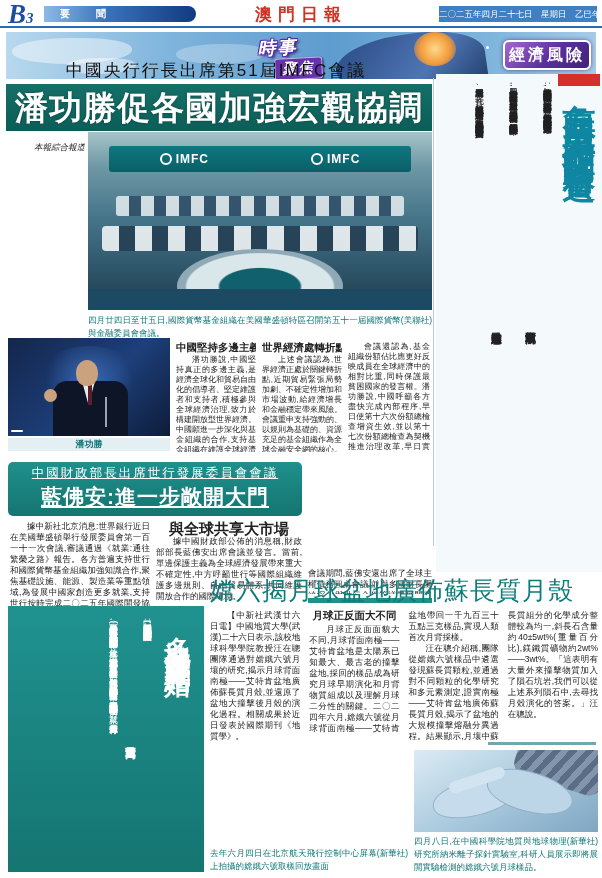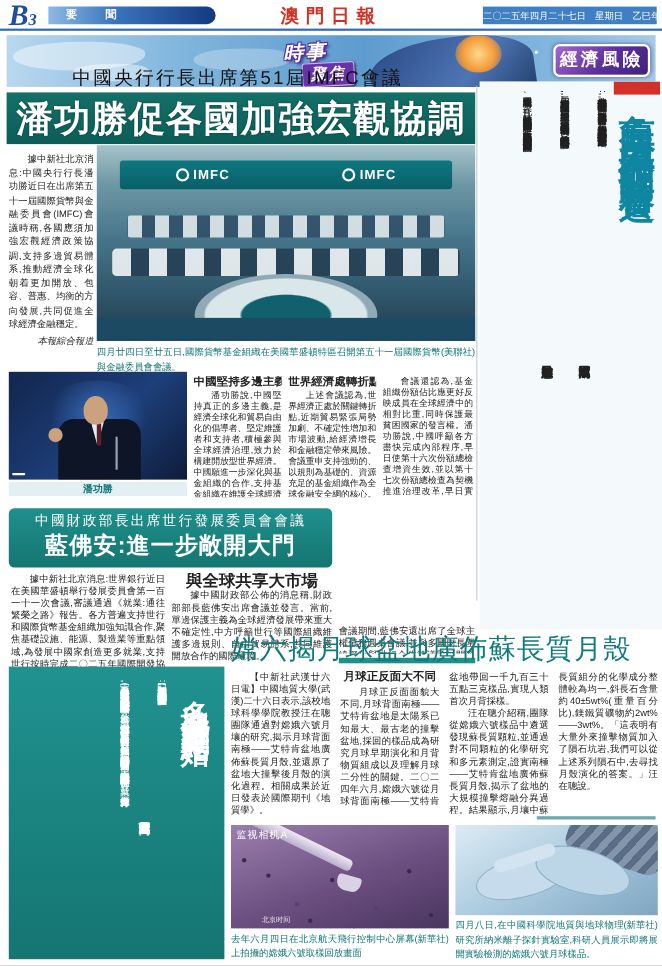--- a/index.html
+++ b/index.html
@@ -83,21 +83,21 @@
   .pan-caption{position:absolute;left:8px;top:438px;width:162px;height:13px;background:#e4eff4;color:#0e7575;
       font-size:9px;font-weight:bold;line-height:13px;text-align:center;}
 
   .imfc-col{position:absolute;top:342px;width:80px;height:110px;font-size:8px;line-height:10px;text-align:justify;overflow:hidden;}
   .imfc-col p{margin:0;text-indent:2em;}
   .col-sub{font-size:10.5px;font-weight:bold;color:#222;text-align:center;margin:0 0 3px 0;white-space:nowrap;}
   .c1{left:176px;} .c2{left:262px;} .c3{left:348px;width:82px;}
 
   
   .lan-box{position:absolute;left:8px;top:462px;width:294px;height:54px;background:linear-gradient(#1f908c,#157571);
-      border-radius:5px;color:#fff;text-align:center;overflow:hidden;}
+      border-radius:5px;color:#fff;text-align:center;overflow:hidden;text-decoration:underline;}
   .lan-kicker{font-size:12.5px;letter-spacing:2px;margin-top:3px;white-space:nowrap;}
   .lan-headline{font-size:21px;font-weight:900;letter-spacing:1px;line-height:30px;white-space:nowrap;}
   .lan-col{position:absolute;top:521px;height:86px;font-size:8.5px;line-height:11px;text-align:justify;overflow:hidden;}
   .lan-col p{margin:0;text-indent:2em;}
   .lc1{left:10px;width:140px;} .lc2{left:156px;width:146px;}
   .lan-sub{font-size:15px;font-weight:bold;color:#222;text-align:center;margin:2px 0;white-space:nowrap;}
   .lan-quote{position:absolute;left:308px;top:465px;width:124px;height:99px;background:linear-gradient(#1f908c,#157571);
       border-radius:4px;color:#fff;font-size:8.5px;line-height:11px;text-align:justify;padding:4px 5px;overflow:hidden;}
   .lan-closing{position:absolute;left:308px;top:568px;width:124px;height:26px;font-size:8.5px;line-height:11px;
       text-align:justify;overflow:hidden;}
@@ -179,21 +179,20 @@
       <div class="focus1">時事</div>
       <div class="focus2">聚焦</div>
     </div>
     <div class="risk-tag">經濟風險</div>
   </div>
 
   <div class="kicker">中國央行行長出席第51屆IMFC會議</div>
   <div class="lead-headline">潘功勝促各國加強宏觀協調</div>
 
   <div class="lead-intro">
-    <p>據中新社北京消息:中國央行行長潘功勝近日在出席第五十一屆國際貨幣與金融委員會(IMFC)會議時稱,各國應須加強宏觀經濟政策協調,支持多邊貿易體系,推動經濟全球化朝着更加開放、包容、普惠、均衡的方向發展,共同促進全球經濟金融穩定。</p>
     <span class="byline">本報綜合報道</span>
   </div>
 
   <div class="photo-imfc">
     <div class="imfc-banner">
       <span><span class="imfc-ring"></span><span>IMFC</span></span>
       <span><span class="imfc-ring"></span><span>IMFC</span></span>
     </div>
     <div class="row-back"></div>
     <div class="row-mid"></div>
@@ -267,27 +266,20 @@
 
   <div class="lunar-headline">嫦六揭月球盆地廣佈蘇長質月殼</div>
   <div class="lunar-body">
     <p>【中新社武漢廿六日電】中國地質大學(武漢)二十六日表示,該校地球科學學院教授汪在聰團隊通過對嫦娥六號月壤的研究,揭示月球背面南極——艾特肯盆地廣佈蘇長質月殼,並還原了盆地大撞擊後月殼的演化過程。相關成果於近日發表於國際期刊《地質學》。</p>
     <h4 class="lunar-sub">月球正反面大不同</h4>
     <p>月球正反面面貌大不同,月球背面南極——艾特肯盆地是太陽系已知最大、最古老的撞擊盆地,採回的樣品成為研究月球早期演化和月背物質組成以及理解月球二分性的關鍵。二〇二四年六月,嫦娥六號從月球背面南極——艾特肯盆地帶回一千九百三十五點三克樣品,實現人類首次月背採樣。</p>
     <p>汪在聰介紹稱,團隊從嫦娥六號樣品中遴選發現蘇長質顆粒,並通過對不同顆粒的化學研究和多元素測定,證實南極——艾特肯盆地廣佈蘇長質月殼,揭示了盆地的大規模撞擊熔融分異過程。結果顯示,月壤中蘇長質組分的化學成分整體較為均一,斜長石含量約40±5wt%(重量百分比),鎂鐵質礦物約2wt%——3wt%。「這表明有大量外來撞擊物質加入了隕石坑岩,我們可以從上述系列隕石中,去尋找月殼演化的答案。」汪在聰說。</p>
   </div>
   <div class="lunar-rule"></div>
 
-  <div class="photo-moon">
-    <div class="moon-speckle"></div>
-    <div class="arm"></div>
-    <div class="arm-scoop"></div>
-    <div class="cam-label">监视相机A</div>
-    <div class="time-label">北京时间</div>
-  </div>
   <div class="moon-caption">
     <span class="credit">(新華社)</span>
     <span>去年六月四日在北京航天飛行控制中心屏幕上拍攝的嫦娥六號取樣回放畫面</span>
   </div>
 
   <div class="photo-glove">
     <div class="sleeve"></div>
     <div class="glove1"></div>
     <div class="glove2"></div>
     <div class="glove-finger"></div>

